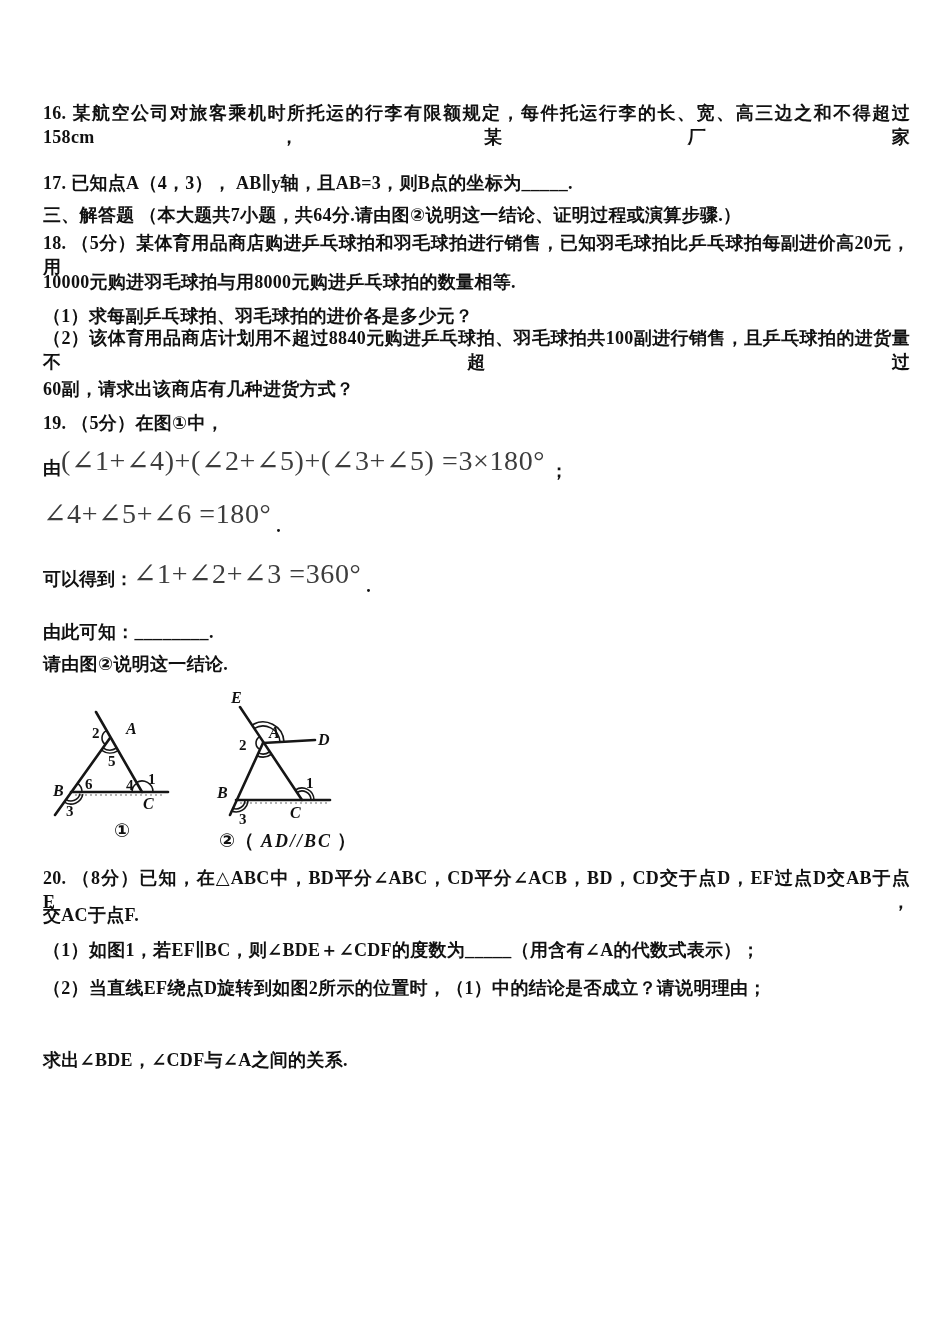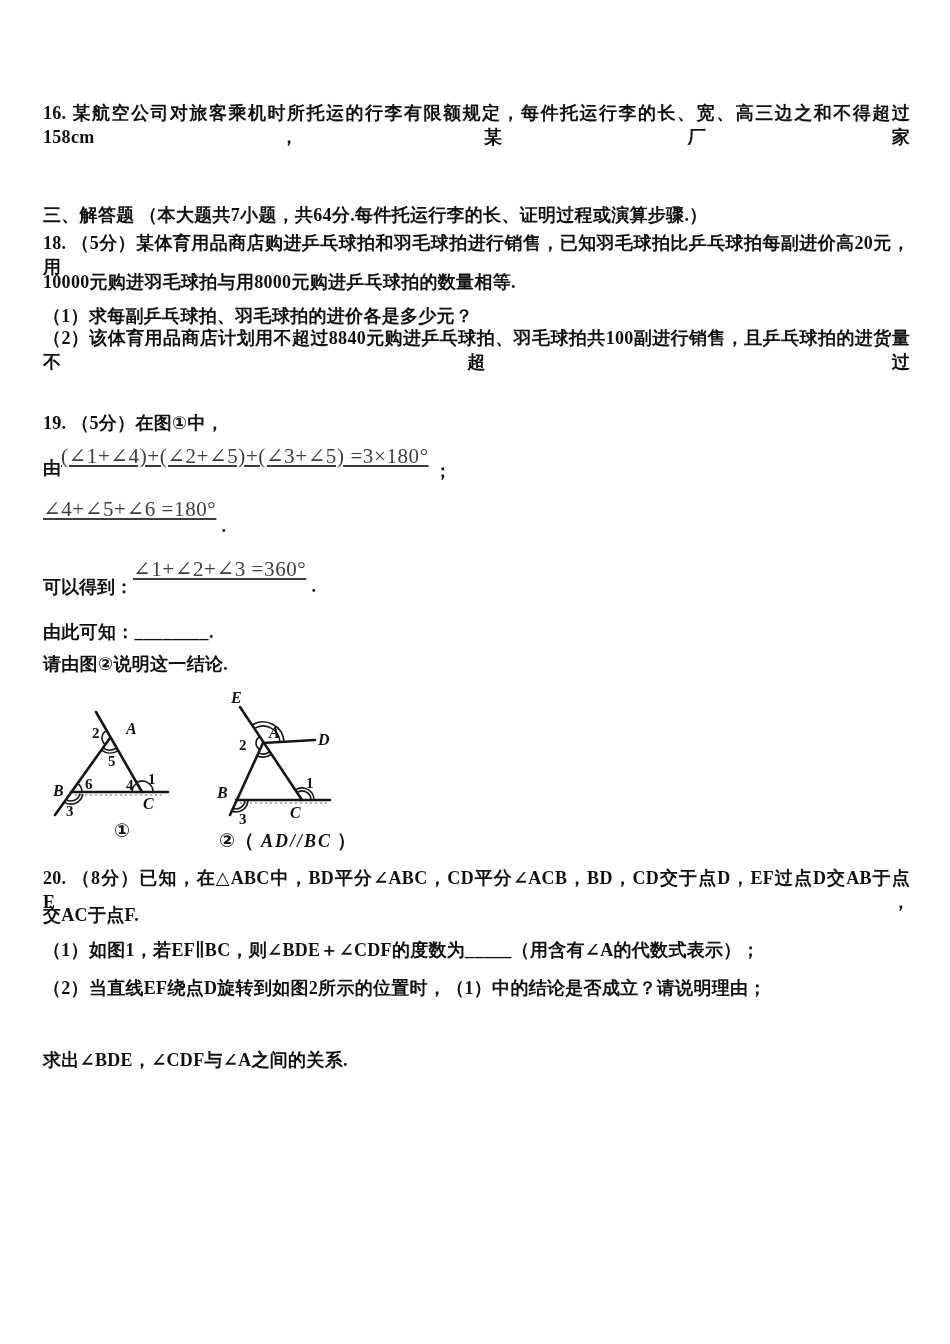--- a/index.html
+++ b/index.html
@@ -34,26 +34,25 @@
     align-items:flex-start;
   }
   .flead{
     font-size:18px;
     font-weight:600;
     margin-top:12px;
     white-space:nowrap;
   }
   .formula{
     font-family:"Liberation Serif","DejaVu Serif","DejaVu Sans",serif;
-    font-size:21px;
+    font-size:28px;
     font-weight:400;
     color:#3d3d3d;
     letter-spacing:.6px;
     white-space:nowrap;
-    text-decoration:underline;
   }
   .fpunct{
     font-size:18px;
     font-weight:600;
     margin-left:5px;
     margin-top:15px;
   }
   .figure{position:absolute;}
   .fig-line{stroke:#161616;stroke-width:2.6;stroke-linecap:round;fill:none;}
   .fig-dots{stroke:#6a6a6a;stroke-width:1.1;stroke-dasharray:2 3;fill:none;}
@@ -62,40 +61,42 @@
   .lbl-num{font-family:"Liberation Serif","DejaVu Serif","DejaVu Sans",serif;font-weight:700;font-size:15px;fill:#111;}
   .lbl-cap{font-family:"Liberation Serif","DejaVu Serif","DejaVu Sans",serif;font-weight:600;font-size:19px;fill:#111;}
   .lbl-cap-math{font-family:"Liberation Serif","DejaVu Serif","DejaVu Sans",serif;font-style:italic;font-weight:700;font-size:18px;fill:#111;letter-spacing:2px;}
 </style>
 </head>
 <body>
 
 <div id="page">
 
   <div class="line just" style="top:101px">16. 某航空公司对旅客乘机时所托运的行李有限额规定，每件托运行李的长、宽、高三边之和不得超过158cm，某厂家</div>
-  <div class="line" style="top:203px">三、解答题 （本大题共7小题，共64分.每件托运行李的长、证明过程或演算步骤.）</div>
+  <div class="line" style="top:171px">17. 已知点A（4，3）， AB∥y轴，且AB=3，则B点的坐标为_____.</div>
+  <div class="line" style="top:203px">三、解答题 （本大题共7小题，共64分.请由图②说明这一结论、证明过程或演算步骤.）</div>
   <div class="line just" style="top:231px">18. （5分）某体育用品商店购进乒乓球拍和羽毛球拍进行销售，已知羽毛球拍比乒乓球拍每副进价高20元，用</div>
   <div class="line" style="top:270px">10000元购进羽毛球拍与用8000元购进乒乓球拍的数量相等.</div>
   <div class="line" style="top:304px">（1）求每副乒乓球拍、羽毛球拍的进价各是多少元？</div>
   <div class="line just" style="top:326px">（2）该体育用品商店计划用不超过8840元购进乒乓球拍、羽毛球拍共100副进行销售，且乒乓球拍的进货量不超过</div>
+  <div class="line" style="top:377px">60副，请求出该商店有几种进货方式？</div>
   <div class="line" style="top:411px">19. （5分）在图①中，</div>
 
   <div class="frow" style="top:444px">
     <span class="flead">由</span>
     <span class="formula">(∠1+∠4)+(∠2+∠5)+(∠3+∠5) =3×180°</span>
     <span class="fpunct">；</span>
   </div>
 
   <div class="frow" style="top:497px">
     <span class="formula">∠4+∠5+∠6 =180°</span>
     <span class="fpunct" style="margin-top:19px">.</span>
   </div>
 
   <div class="frow" style="top:557px">
-    <span class="flead" style="margin-top:18px">可以得到：</span>
+    <span class="flead" style="margin-top:10px">可以得到：</span>
     <span class="formula">∠1+∠2+∠3 =360°</span>
     <span class="fpunct" style="margin-top:19px">.</span>
   </div>
 
   <div class="line" style="top:620px">由此可知：________.</div>
   <div class="line" style="top:652px">请由图②说明这一结论.</div>
 
   <svg class="figure" style="left:45px;top:684px" width="190" height="165" viewBox="0 0 190 165">
     <g>
       <path class="fig-line" d="M10,131 L65,54"></path>

